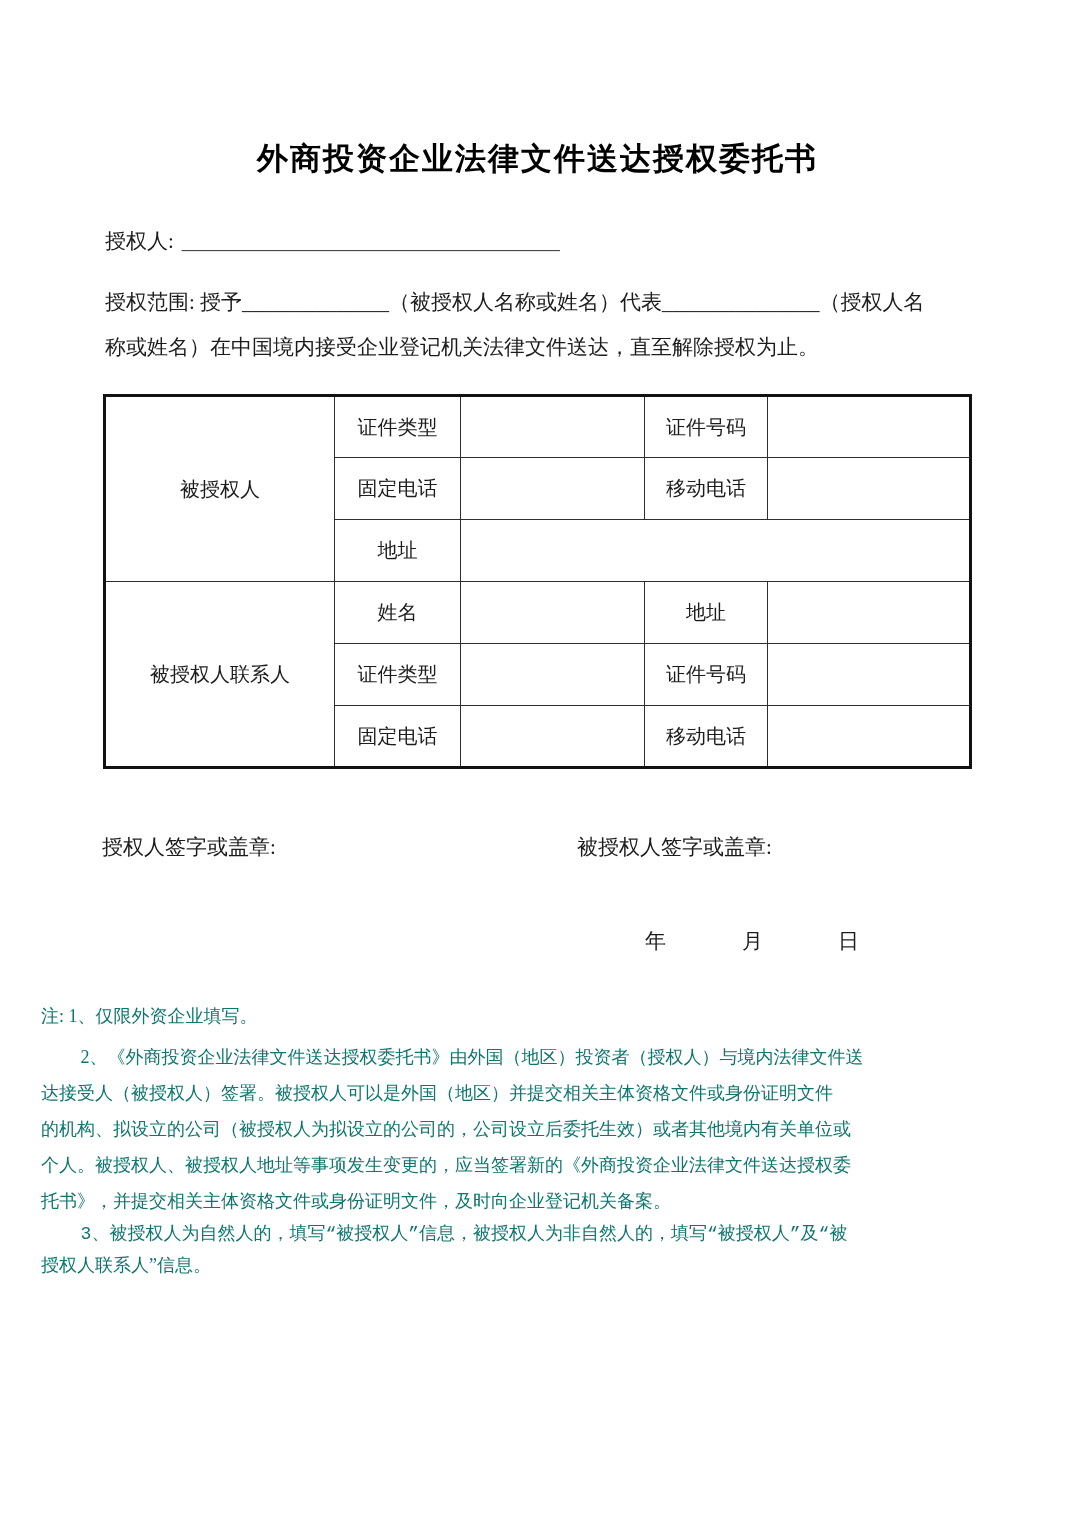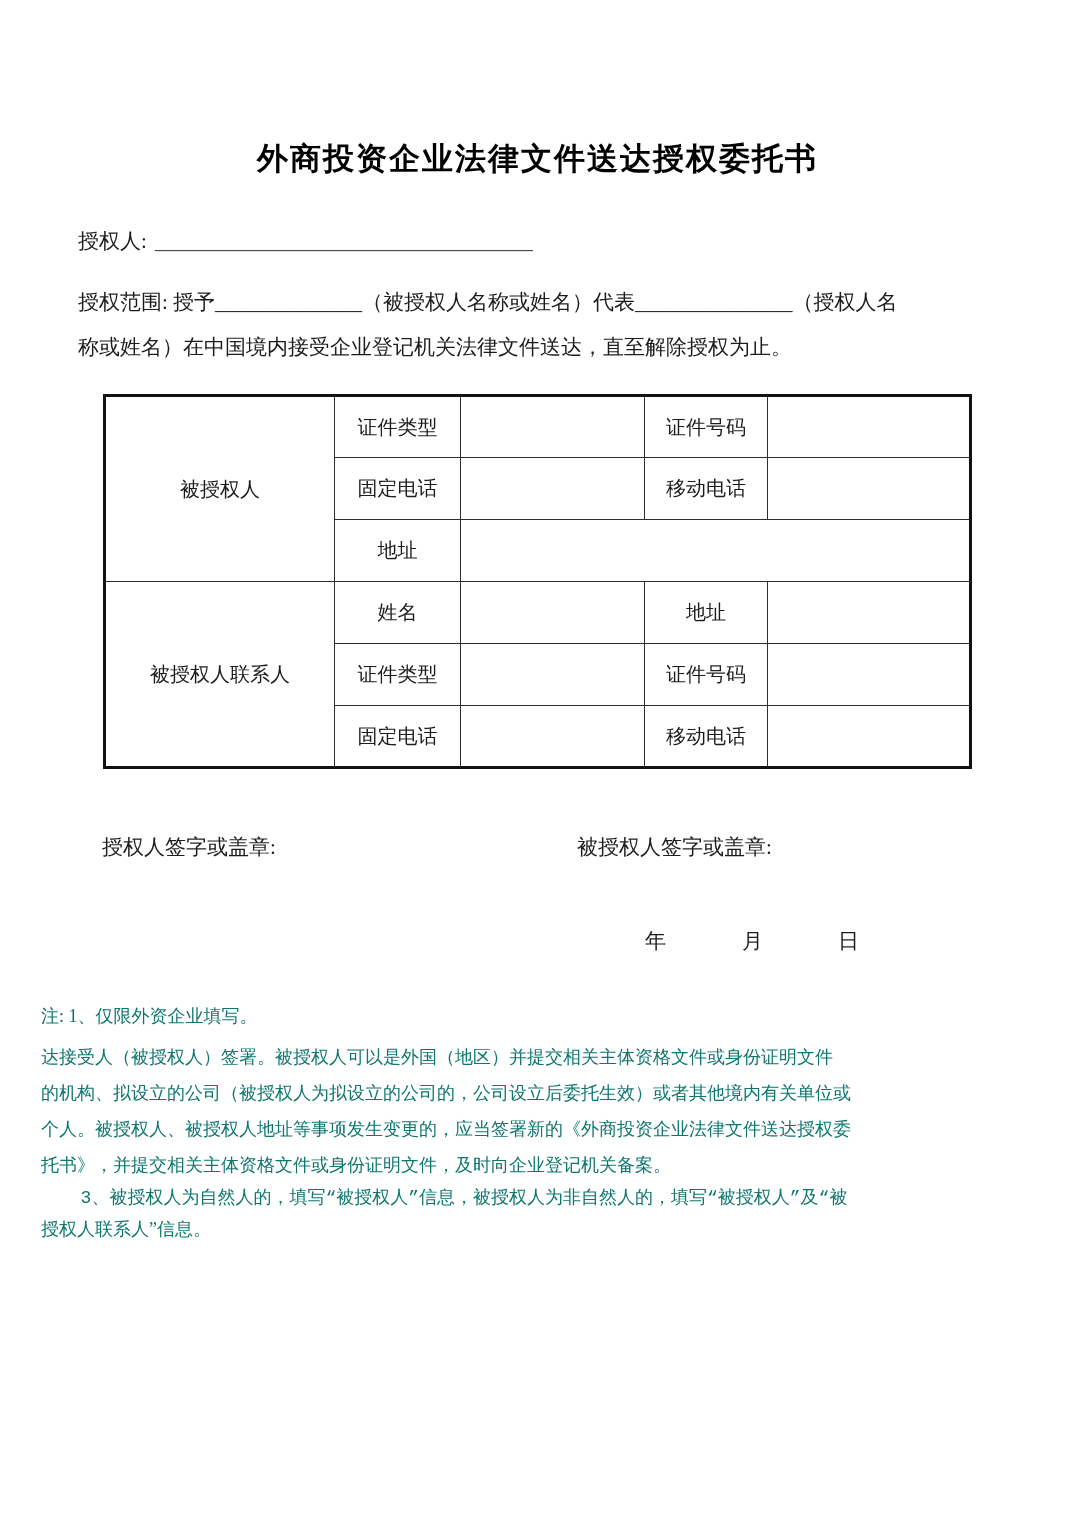--- a/index.html
+++ b/index.html
@@ -16,21 +16,21 @@
     padding-top:138px;
     text-align:center;
     font-size:31px;
     line-height:42px;
     font-weight:700;
     letter-spacing:2px;
     color:#000;
   }
   .intro {
     margin-top:48px;
-    padding-left:78px;
+    padding-left:105px;
     padding-right:90px;
     font-size:21px;
   }
   .field-row { line-height:27px; margin-bottom:25px; white-space:nowrap; }
   .blank {
     display:inline-block;
     margin-left:8px;
     letter-spacing:0;
     color:#3d3d3d;
     white-space:nowrap;
@@ -147,20 +147,21 @@
   </div>
 
   <div class="date-row">
     <span class="date-y">年</span>
     <span class="date-m">月</span>
     <span class="date-d">日</span>
   </div>
 
   <div class="notes">
     <div class="note-line note-first">注: 1、仅限外资企业填写。</div>
+    <div class="note-line note-indent">2、《外商投资企业法律文件送达授权委托书》由外国（地区）投资者（授权人）与境内法律文件送</div>
     <div class="note-line">达接受人（被授权人）签署。被授权人可以是外国（地区）并提交相关主体资格文件或身份证明文件</div>
     <div class="note-line">的机构、拟设立的公司（被授权人为拟设立的公司的，公司设立后委托生效）或者其他境内有关单位或</div>
     <div class="note-line">个人。被授权人、被授权人地址等事项发生变更的，应当签署新的《外商投资企业法律文件送达授权委</div>
     <div class="note-line">托书》，并提交相关主体资格文件或身份证明文件，及时向企业登记机关备案。</div>
     <div class="note-line note-tight note-indent note-gap">3、被授权人为自然人的，填写“被授权人”信息，被授权人为非自然人的，填写“被授权人”及“被</div>
     <div class="note-line note-tight">授权人联系人”信息。</div>
   </div>
 
 </div>
 

